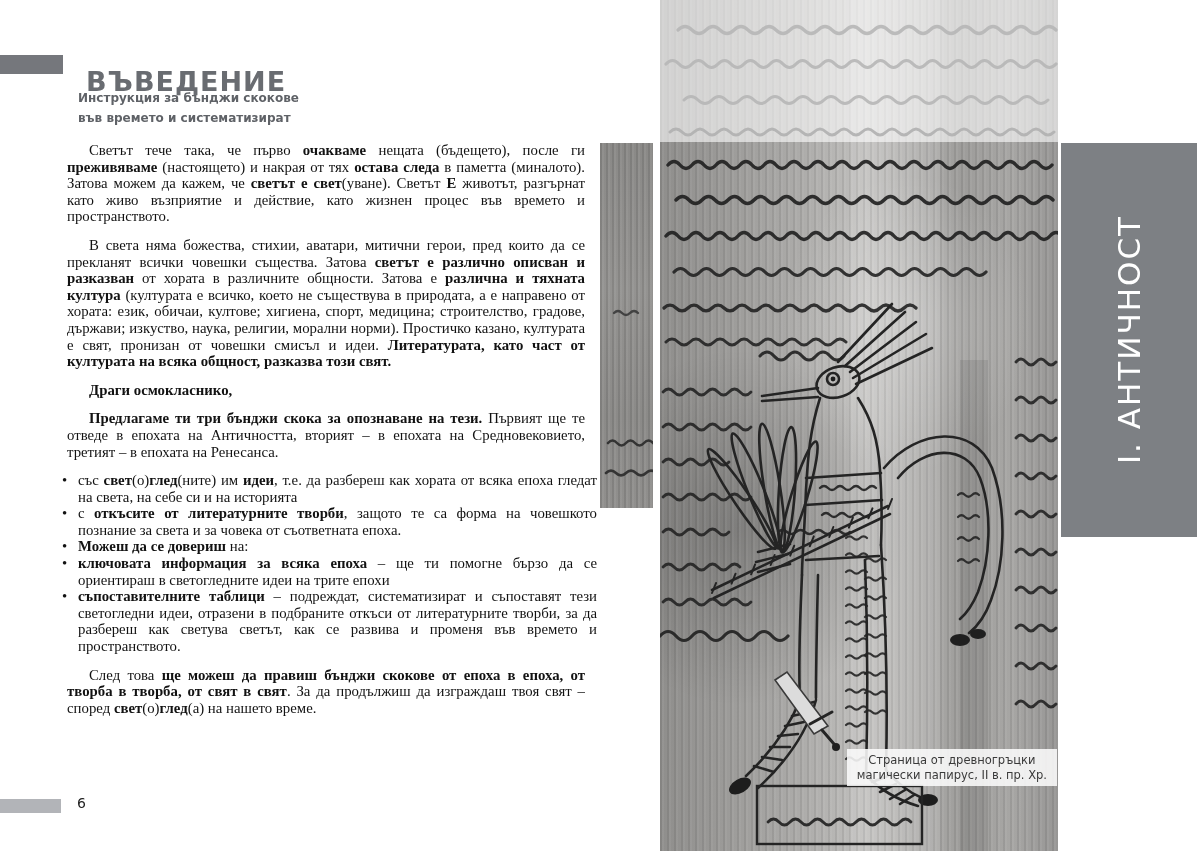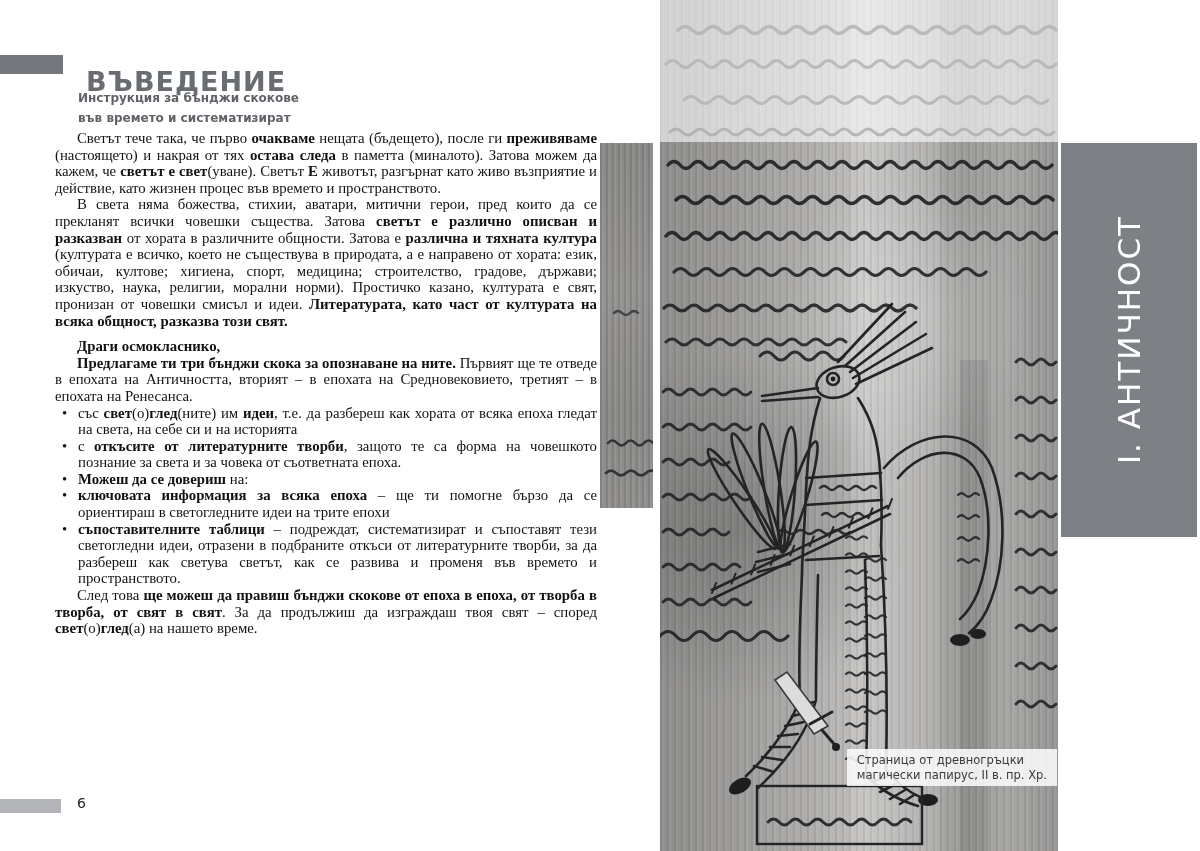--- a/index.html
+++ b/index.html
@@ -8,21 +8,21 @@
   .abs{position:absolute;}
 
   
   .title-bar{left:0;top:55px;width:63px;height:19px;background:#75777c;}
   .page-title{left:86px;top:48px;font-family:"DejaVu Sans",sans-serif;font-weight:bold;
               font-size:27px;letter-spacing:1px;color:#696c71;}
   .subtitle{left:78px;top:88px;font-family:"DejaVu Sans",sans-serif;font-weight:bold;
             font-size:12px;line-height:20px;color:#5f6267;}
   .article{left:55px;top:130px;width:542px;font-family:"Liberation Serif",serif;
            font-size:14.8px;line-height:16.6px;color:#121212;}
-  .article .para{margin:0;text-indent:22px;text-align:justify;}
+  .article .para{margin:12px;text-indent:22px;text-align:justify;}
   .article .gap{margin-top:9px;}
   .article .bullet{margin:0;position:relative;padding-left:23px;text-align:justify;}
   .article .dot{position:absolute;left:7px;top:0;}
   .article b{font-weight:bold;}
 
   .footer-bar{left:0;top:799px;width:61px;height:14px;background:#b2b4b8;}
   .page-number{left:77px;top:795px;font-family:"DejaVu Sans",sans-serif;font-size:14px;color:#222;}
 
   
   .papyrus{left:660px;top:0;width:398px;height:851px;overflow:hidden;
@@ -38,21 +38,21 @@
 
   .strip{left:600px;top:143px;width:53px;height:365px;
     background-color:#8e8d8b;
     background-image:
       repeating-linear-gradient(90deg, rgba(0,0,0,.09) 0 2px, rgba(255,255,255,.05) 2px 4px, rgba(0,0,0,0) 4px 6px),
       linear-gradient(180deg,#8a8987 0%,#949391 40%,#8b8a88 75%,#908f8d 100%);
   }
   .strip svg{position:absolute;left:0;top:0;}
 
   .caption{right:143px;top:749px;background:rgba(250,250,250,.88);
-           padding:4px 10px;text-align:left;color:#3a3a3a;
+           padding:4px 10px;text-align:center;color:#3a3a3a;
            font-family:"DejaVu Sans",sans-serif;font-size:11.5px;line-height:14.5px;}
 
   
   .chapter{left:1061px;top:143px;width:136px;height:394px;background:#7d8084;
            display:flex;align-items:center;justify-content:center;}
   .chapter span{writing-mode:vertical-rl;transform:rotate(180deg);
                 color:#ffffff;font-family:"DejaVu Sans",sans-serif;
                 font-size:31px;font-weight:normal;letter-spacing:2px;white-space:nowrap;}
 </style>
 </head>
@@ -62,21 +62,21 @@
 <h1 class="abs page-title">ВЪВЕДЕНИЕ</h1>
 <div class="abs subtitle">
   <div>Инструкция за бънджи скокове</div>
   <div>във времето и систематизират</div>
 </div>
 
 <div class="abs article">
     <div class="para"><span>Светът тече така, че първо </span><b>очакваме</b><span> нещата (бъдещето), после ги </span><b>преживяваме</b><span> (настоящето) и накрая от тях </span><b>остава следа</b><span> в паметта (миналото). Затова можем да кажем, че </span><b>светът е свет</b><span>(уване). Светът </span><b>Е</b><span> животът, разгърнат като живо възприятие и действие, като жизнен процес във времето и пространството.</span></div>
     <div class="para"><span>В света няма божества, стихии, аватари, митични герои, пред които да се прекланят всички човешки същества. Затова </span><b>светът е различно описван и разказван</b><span> от хората в различните общности. Затова е </span><b>различна и тяхната култура</b><span> (културата е всичко, което не съществува в природата, а е направено от хората: език, обичаи, култове; хигиена, спорт, медицина; строителство, градове, държави; изкуство, наука, религии, морални норми). Простичко казано, културата е свят, пронизан от човешки смисъл и идеи. </span><b>Литературата, като част от културата на всяка общност, разказва този свят.</b></div>
     <div class="para gap"><b>Драги осмокласнико,</b></div>
-    <div class="para"><b>Предлагаме ти три бънджи скока за опознаване на ните.</b><span> Първият ще те отведе в епохата на Античността, вторият – в епохата на Средновековието, третият – в епохата на Ренесанса.</span></div>
+    <div class="para"><b>Предлагаме ти три бънджи скока за опознаване на тези.</b><span> Първият ще те отведе в епохата на Античността, вторият – в епохата на Средновековието, третият – в епохата на Ренесанса.</span></div>
     <div class="bullet"><span class="dot">•</span><span>със </span><b>свет</b><span>(о)</span><b>глед</b><span>(ните) им </span><b>идеи</b><span>, т.е. да разбереш как хората от всяка епоха гледат на света, на себе си и на историята</span></div>
     <div class="bullet"><span class="dot">•</span><span>с </span><b>откъсите от литературните творби</b><span>, защото те са форма на човешкото познание за света и за човека от съответната епоха.</span></div>
     <div class="bullet"><span class="dot">•</span><b>Можеш да се довериш</b><span> на:</span></div>
     <div class="bullet"><span class="dot">•</span><b>ключовата информация за всяка епоха</b><span> – ще ти помогне бързо да се ориентираш в светогледните идеи на трите епохи</span></div>
     <div class="bullet"><span class="dot">•</span><b>съпоставителните таблици</b><span> – подреждат, систематизират и съпоставят тези светогледни идеи, отразени в подбраните откъси от литературните творби, за да разбереш как светува светът, как се развива и променя във времето и пространството.</span></div>
     <div class="para"><span>След това </span><b>ще можеш да правиш бънджи скокове от епоха в епоха, от творба в творба, от свят в свят</b><span>. За да продължиш да изграждаш твоя свят – според </span><b>свет</b><span>(о)</span><b>глед</b><span>(а) на нашето време.</span></div>
   </div>
 
 <div class="abs footer-bar"></div>
 <div class="abs page-number">6</div>

